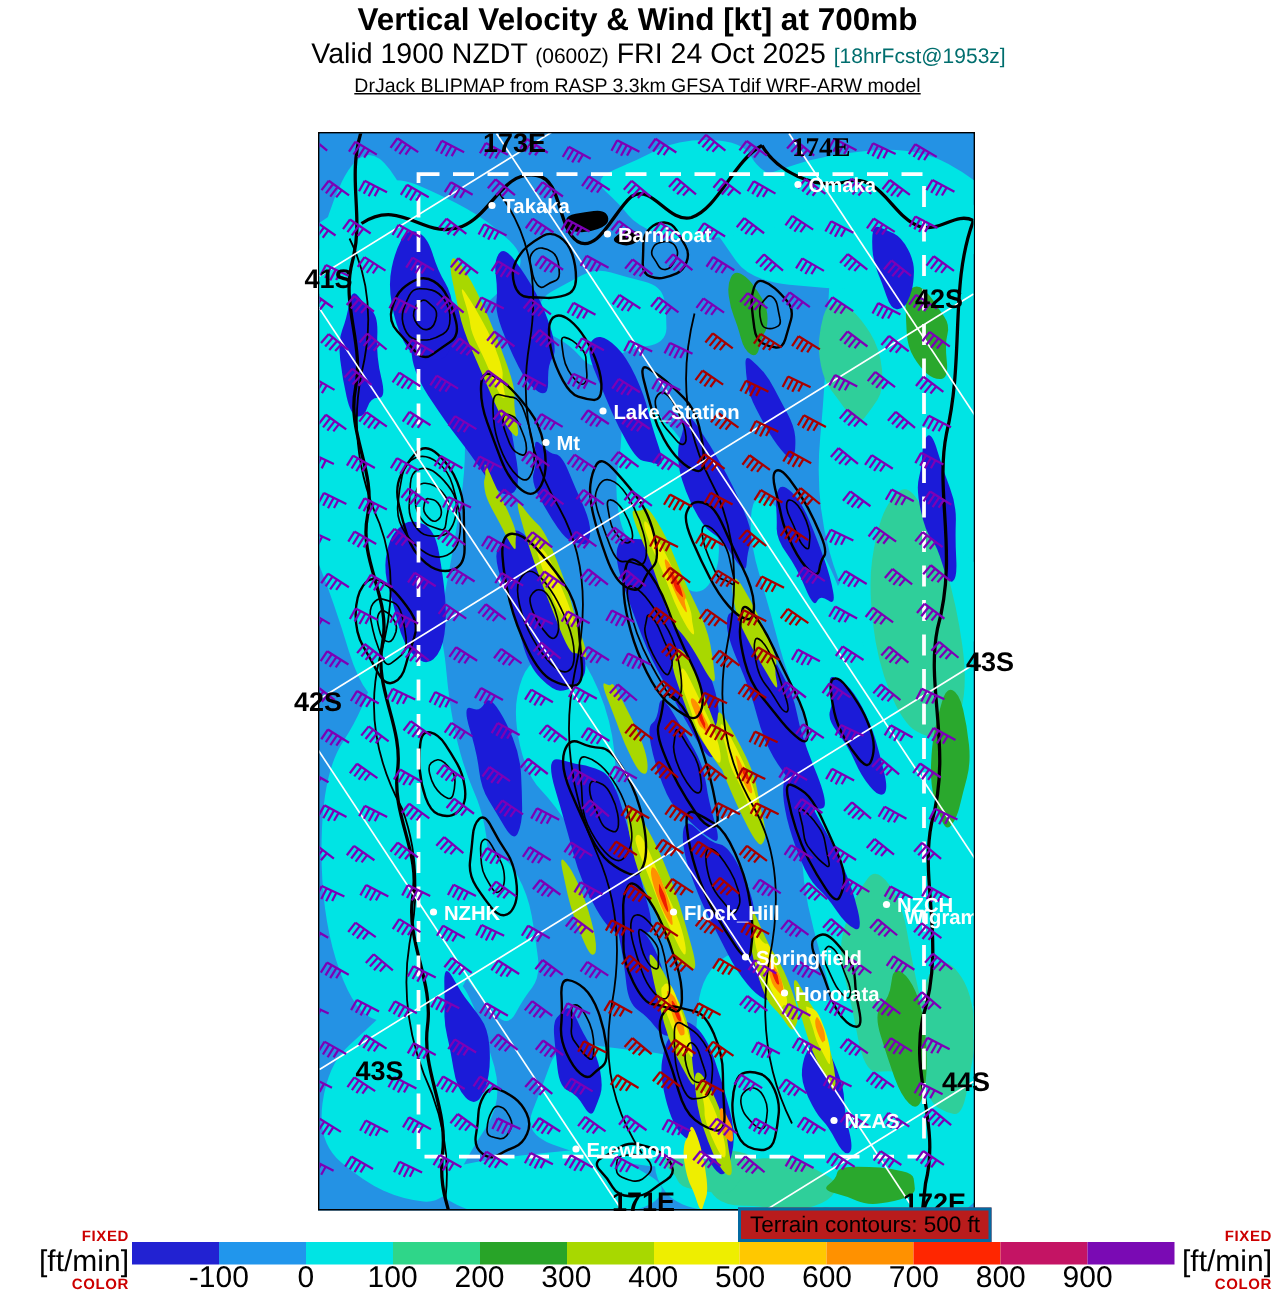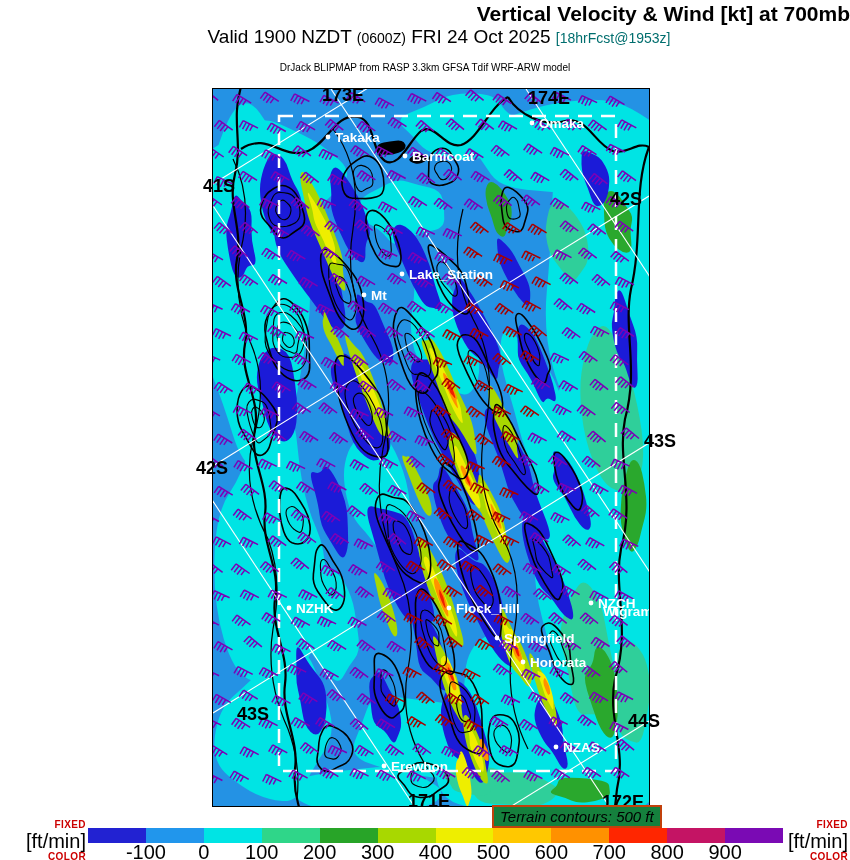--- a/index.html
+++ b/index.html
@@ -1,28 +1,28 @@
 <!DOCTYPE html>
 <html><head>
 <meta charset="utf-8">
 <style>
   html,body{margin:0;padding:0;background:#fff;}
   .page{position:relative;width:850px;height:860px;background:#fff;overflow:hidden;
         font-family:"Liberation Sans",sans-serif;color:#000;}
   .hdr{position:absolute;top:2px;left:0;width:100%;text-align:center;}
-  .hdr-title{font-size:21px;font-weight:bold;text-align:right;}
+  .hdr-title{font-size:21px;font-weight:bold;}
   .hdr-line2{font-size:19px;margin-top:0px;white-space:nowrap;margin-left:28px;}
   .hdr-line2 .small{font-size:14px;}
   .hdr-line2 .fcst{font-size:14px;color:#006e6e;}
-  .hdr-line3{font-size:10px;margin-top:14px;}
+  .hdr-line3{font-size:13px;margin-top:1px;text-decoration:underline;}
   .map-wrap{position:absolute;left:212px;top:88px;width:436px;height:717px;
             border:1px solid #000;background:#2492e4;}
   .grat-label{position:absolute;font-size:18px;font-weight:bold;color:#000;z-index:5;white-space:nowrap;}
-  .terrain-note{position:absolute;left:492px;top:805px;background:#15803d;border:2px solid #c2410c;
-                font-size:15px;padding:1px 6px;z-index:6;white-space:nowrap;font-style:italic;}
+  .terrain-note{position:absolute;left:492px;top:805px;background:#b91c1c;border:2px solid #0369a1;
+                font-size:15px;padding:1px 6px;z-index:6;white-space:nowrap;}
   .cb-bar{position:absolute;left:88px;top:828px;width:695px;height:15px;display:flex;z-index:2;}
   .cb-seg{flex:1;height:100%;}
   .cb-tick{position:absolute;top:841px;font-size:20px;color:#000;transform:translateX(-50%);z-index:2;}
   .cb-side{position:absolute;top:820px;text-align:right;line-height:1.05;z-index:2;}
   .cb-side .fx{color:#cc0000;font-size:10px;font-weight:bold;letter-spacing:.4px;}
   .cb-side .unit{color:#000;font-size:20px;}
   svg{display:block;}
 </style>
 </head>
 <body>
@@ -687,21 +687,21 @@
           <g>
             <circle cx="171" cy="677" r="2.4" fill="#fff"></circle>
             <text x="178" y="682" fill="#fff" font-size="13.5px" font-weight="bold" font-family="&quot;Liberation Sans&quot;, sans-serif">Erewhon</text>
           </g>
         </g>
     </svg>
   </div>
 
   <div id="grat-labels">
       <div class="grat-label" style="left: 322px; top: 85px;">173E</div>
-      <div class="grat-label" style="left: 528px; top: 88px;">174E</div>
+      <div class="grat-label" style="left: 528px; top: 88px; font-family: Liberation Serif, serif;">174E</div>
       <div class="grat-label" style="left: 203px; top: 176px;">41S</div>
       <div class="grat-label" style="left: 610px; top: 189px;">42S</div>
       <div class="grat-label" style="left: 196px; top: 458px;">42S</div>
       <div class="grat-label" style="left: 644px; top: 431px;">43S</div>
       <div class="grat-label" style="left: 237px; top: 704px;">43S</div>
       <div class="grat-label" style="left: 628px; top: 711px;">44S</div>
       <div class="grat-label" style="left: 408px; top: 791px;">171E</div>
       <div class="grat-label" style="left: 602px; top: 792px;">172E</div>
     </div>
 

